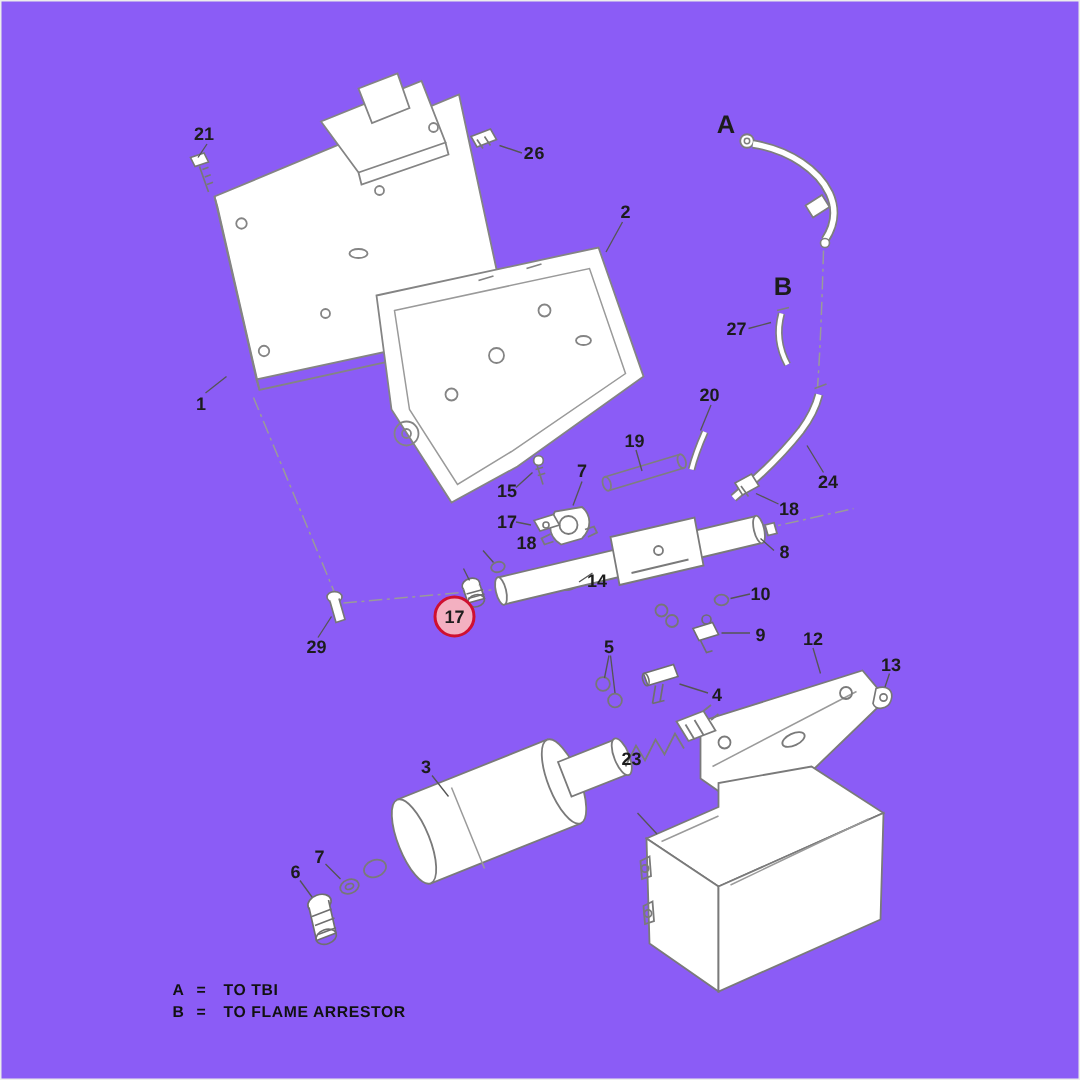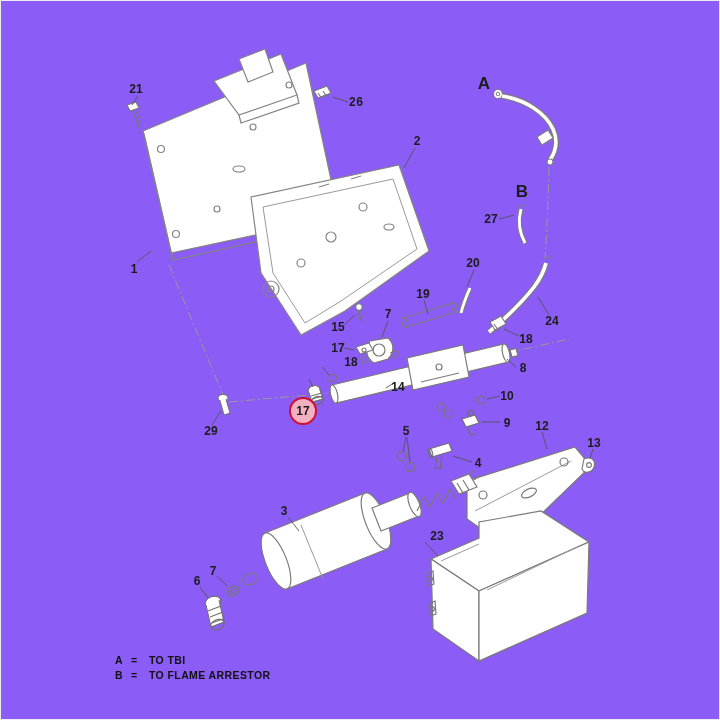--- a/index.html
+++ b/index.html
@@ -306,21 +306,21 @@
       <span class="callout" style="left: 397px; top: 386px;">14</span>
       <span class="callout" style="left: 522px; top: 367px;">8</span>
       <span class="callout" style="left: 506px; top: 395px;">10</span>
       <span class="callout" style="left: 506px; top: 422px;">9</span>
       <span class="callout" style="left: 210px; top: 430px;">29</span>
       <span class="callout" style="left: 405px; top: 430px;">5</span>
       <span class="callout" style="left: 477px; top: 462px;">4</span>
       <span class="callout" style="left: 541px; top: 425px;">12</span>
       <span class="callout" style="left: 593px; top: 442px;">13</span>
       <span class="callout" style="left: 283px; top: 510px;">3</span>
-      <span class="callout" style="left: 420px; top: 535px; margin-left: 16px;">23</span>
+      <span class="callout" style="left: 420px; top: 505px;">23</span>
       <span class="callout" style="left: 212px; top: 570px;">7</span>
       <span class="callout" style="left: 196px; top: 580px;">6</span>
     </div>
 
   <div class="legend">
     <div class="legend-row">
       <span class="legend-key">A</span>
       <span class="legend-eq">=</span>
       <span class="legend-value">TO TBI</span>
     </div>

